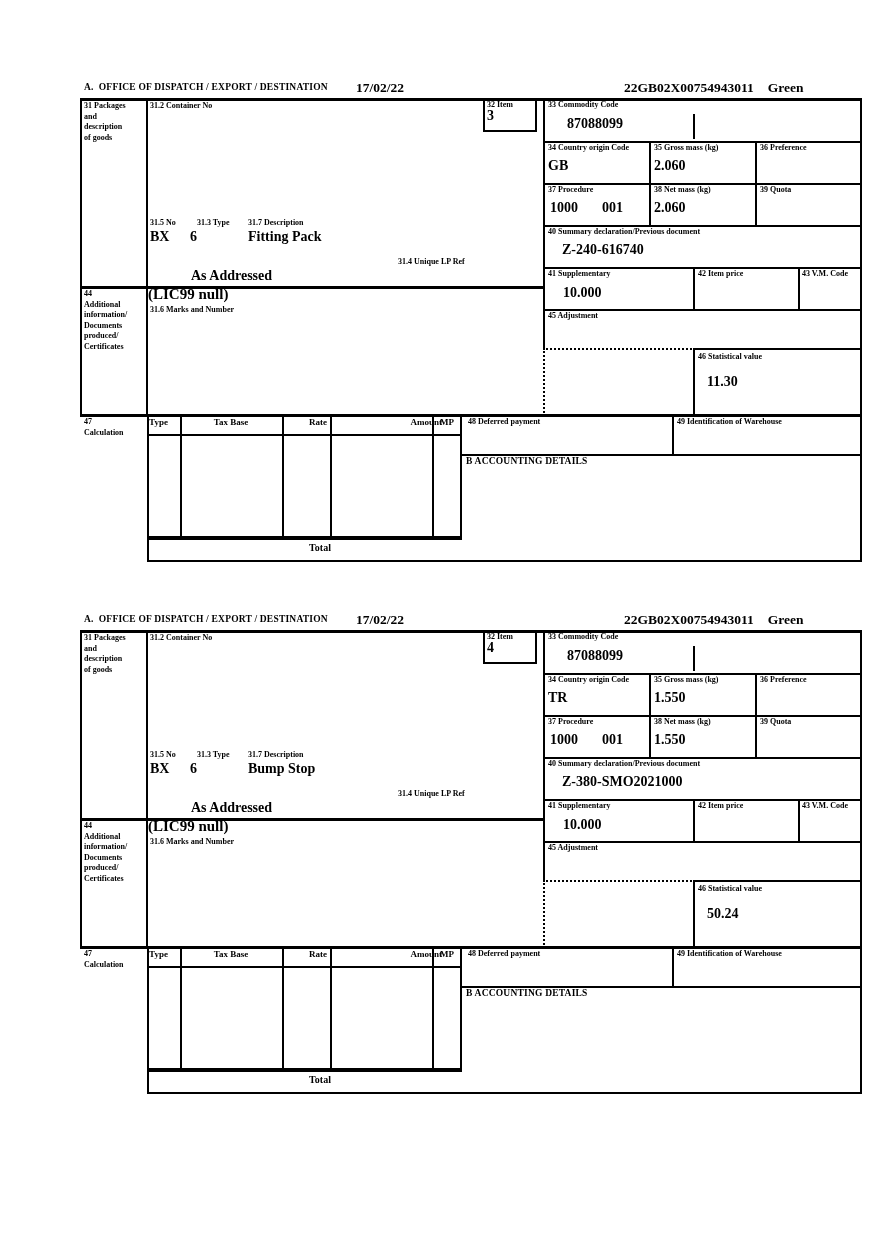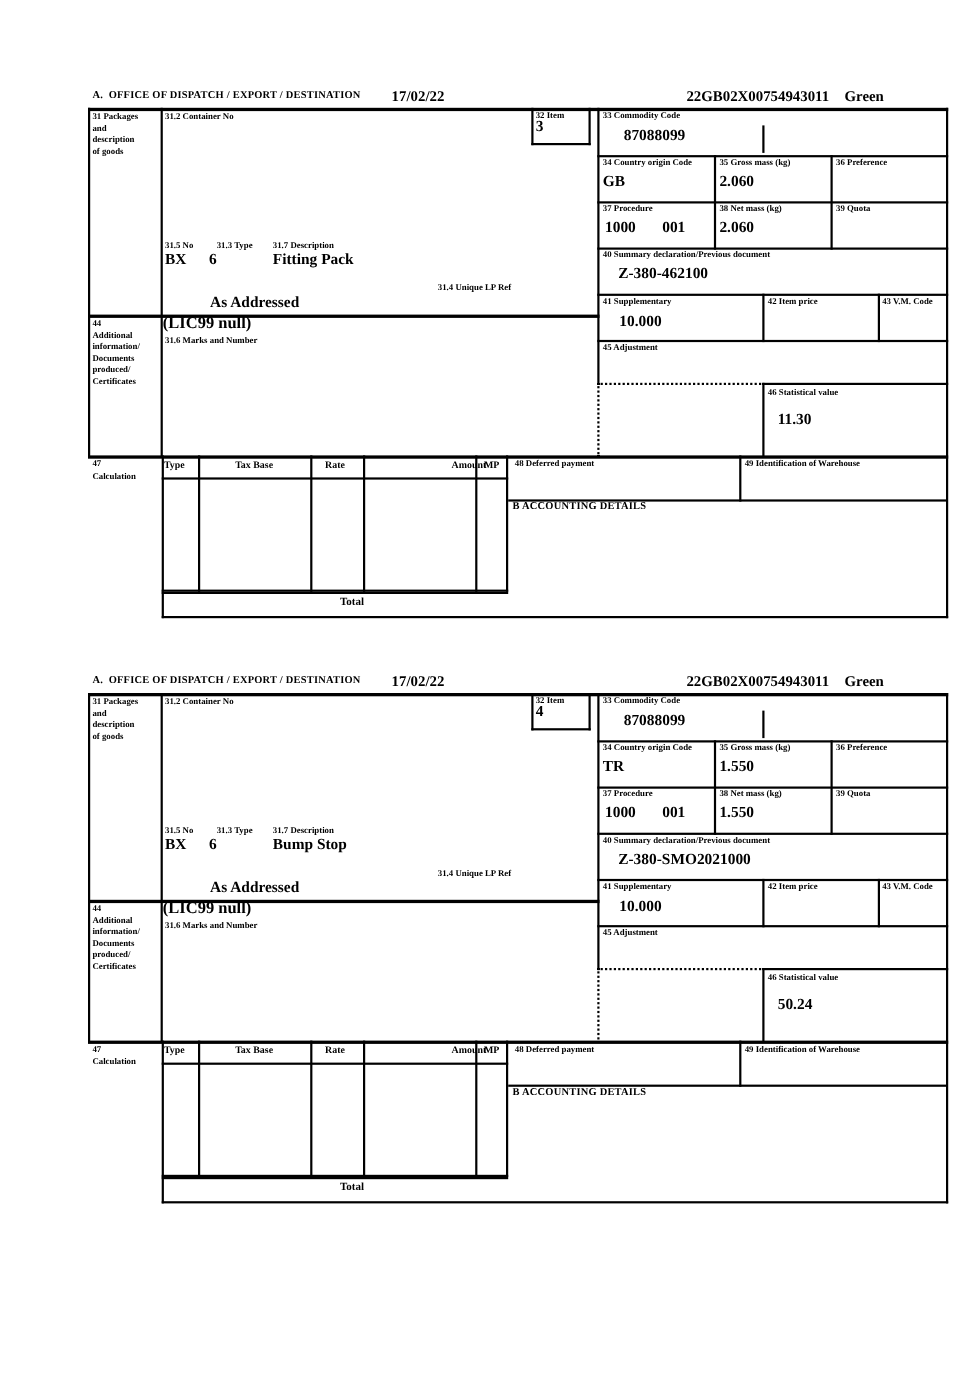--- a/index.html
+++ b/index.html
@@ -88,21 +88,21 @@
   .p-desc{left:168px;top:148px;}
   .p-31_6{left:70px;top:176px;margin-top:48px;}
   .p-31_4{left:318px;top:176px;}
   .p-marks{left:70px;top:187px;margin-left:41px;}
   .p-44{left:4px;top:208px;}
   .p-44val{left:68px;top:206px;font-size:15px;}
   .p-47{left:4px;top:336px;}
   .colh{font-size:9px;font-weight:bold;}
   .col-type{left:67px;top:336px;width:23px;text-align:center;}
   .col-taxbase{left:100px;top:336px;width:102px;text-align:center;}
-  .col-rate{left:202px;top:336px;width:45px;text-align:center;}
+  .col-rate{left:202px;top:336px;width:45px;text-align:right;}
   .col-amount{left:250px;top:336px;width:86px;text-align:right;padding-left:26px;}
   .col-mp{left:352px;top:336px;width:30px;text-align:center;}
   .p-48lbl{left:388px;top:336px;}
   .p-49lbl{left:597px;top:336px;}
   .p-acct{left:386px;top:375px;}
   .p-total{left:90px;top:461px;width:300px;text-align:center;font-size:10px;font-weight:bold;}
 </style>
 </head>
 <body>
 
@@ -190,21 +190,21 @@
 
     <div class="t val p-32val">3</div>
     <div class="t val p-33val">87088099</div>
     <div class="t val p-34val">GB</div>
     <div class="t val p-35val">2.060</div>
     <div class="t val p-37val"><span>1000</span><span class="proc2">001</span></div>
     <div class="t val p-38val">2.060</div>
     <div class="t val p-pkgno">BX</div>
     <div class="t val p-pkgtype">6</div>
     <div class="t val p-desc">Fitting Pack</div>
-    <div class="t val p-40val">Z-380-462100</div>
+    <div class="t val p-40val">Z-240-616740</div>
     <div class="t val p-marks">As Addressed</div>
     <div class="t val p-41val">10.000</div>
     <div class="t val p-44val">(LIC99 null)</div>
     <div class="t val p-46val">11.30</div>
   </div>
 
   <div class="form" id="form2">
     <div class="t hdr p-office">A.&nbsp; OFFICE OF DISPATCH / EXPORT / DESTINATION</div>
     <div class="t big p-date">17/02/22</div>
     <div class="t big p-ref"><span>22GB02X00754943011</span><span class="chan">Green</span></div>

